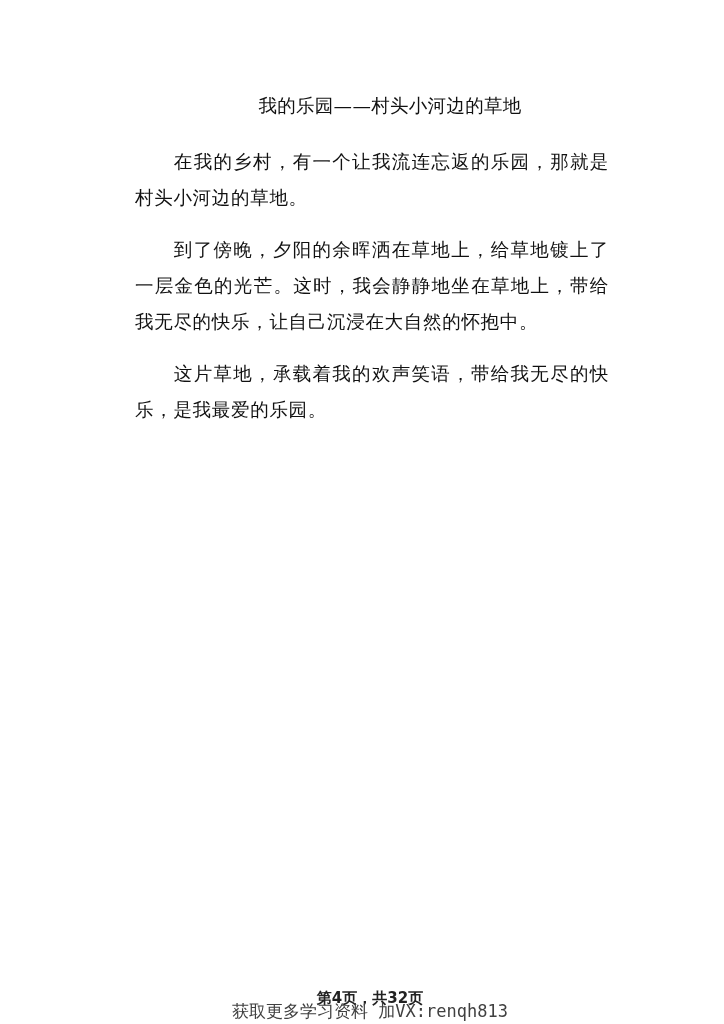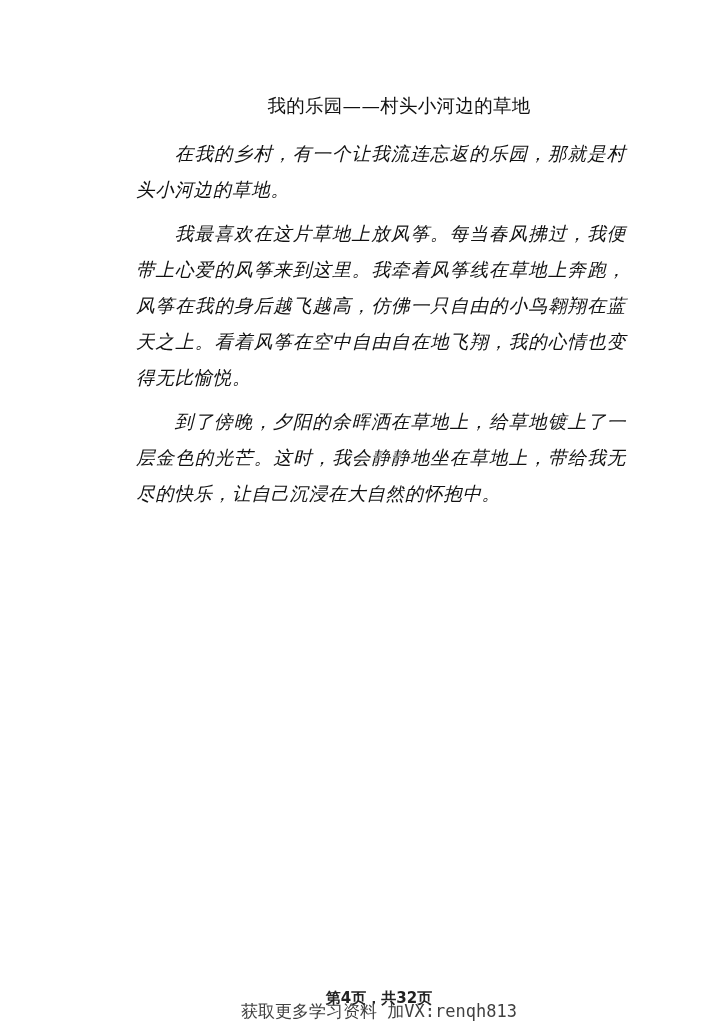--- a/index.html
+++ b/index.html
@@ -10,21 +10,21 @@
     body {
       width: 724px;
       height: 1024px;
       position: relative;
       overflow: hidden;
       font-family: "DejaVu Sans", "Liberation Sans", sans-serif;
       color: #111111;
     }
     .page {
       position: absolute;
-      left: 17px; top: 0;
+      left: 8px; top: 0;
       width: 620px;
       height: 1024px;
       background: #ffffff;
     }
     .title {
       position: absolute;
       top: 91px;
       left: 0;
       width: 764px;
       text-align: center;
@@ -36,26 +36,25 @@
     .body-text {
       position: absolute;
       left: 111px;
       top: 128px;
       width: 506px;
       font-size: 18.5px;
       line-height: 36px;
       letter-spacing: 0.7px;
     }
     .para {
-      margin: 8px;
+      margin: 16px;
       padding: 0;
       text-indent: 2.1em;
       text-align: justify;
       word-break: break-all;
-      font-style: italic;
     }
     .footer-page {
       position: absolute;
       top: 989px;
       left: 0;
       width: 724px;
       text-align: center;
       font-size: 15px;
       line-height: 18px;
       font-weight: bold;
@@ -77,21 +76,21 @@
   </style>
 </head>
 <body>
 
 <div class="page">
 
   <div class="title">我的乐园——村头小河边的草地</div>
 
   <div class="body-text">
     <p class="para">在我的乡村，有一个让我流连忘返的乐园，那就是村头小河边的草地。</p>
-    <p class="para">我最喜欢在这片草地上放风筝。每当春风拂过，我便带上心爱的风筝来到这里。我牵着风筝线在草地上奔跑，风筝在我的身后越飞越高，仿佛一只自由的小鸟翱翔在蓝天之上。看着风筝在空中自由自在地飞翔，我的心情也变得无比愉悦。</p>
     <p class="para">到了傍晚，夕阳的余晖洒在草地上，给草地镀上了一层金色的光芒。这时，我会静静地坐在草地上，带给我无尽的快乐，让自己沉浸在大自然的怀抱中。</p>
+    <p class="para">这片草地，承载着我的欢声笑语，带给我无尽的快乐，是我最爱的乐园。</p>
   </div>
 
   <div class="footer-page">第4页，共32页</div>
 
   <div class="footer-watermark">获取更多学习资料 加VX:renqh813</div>
 
 </div>
 
 </body></html>

